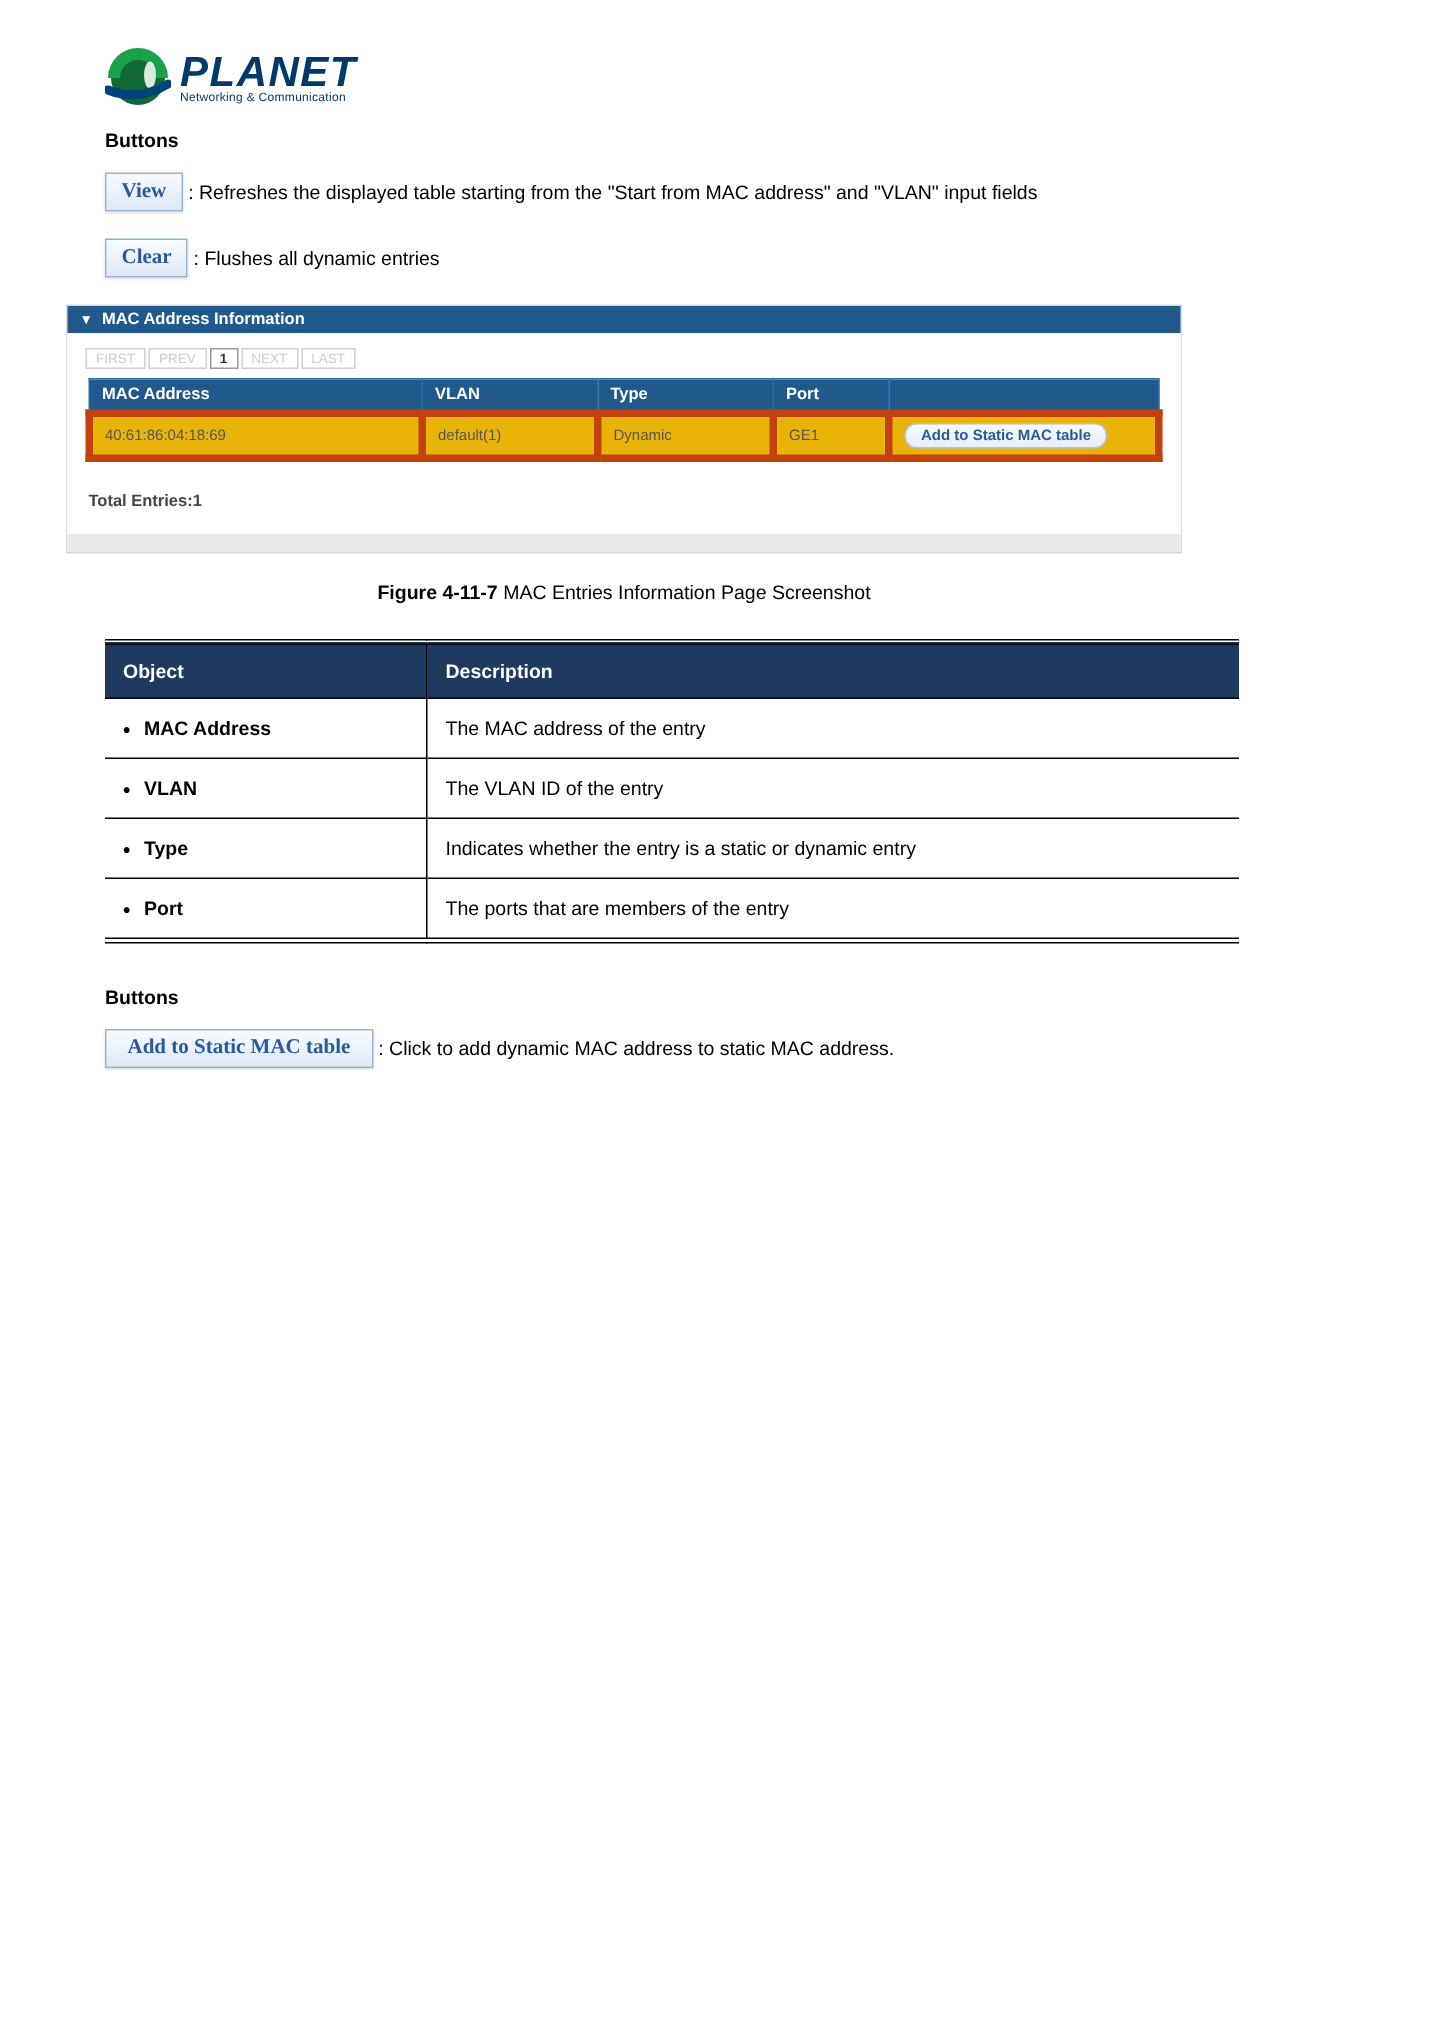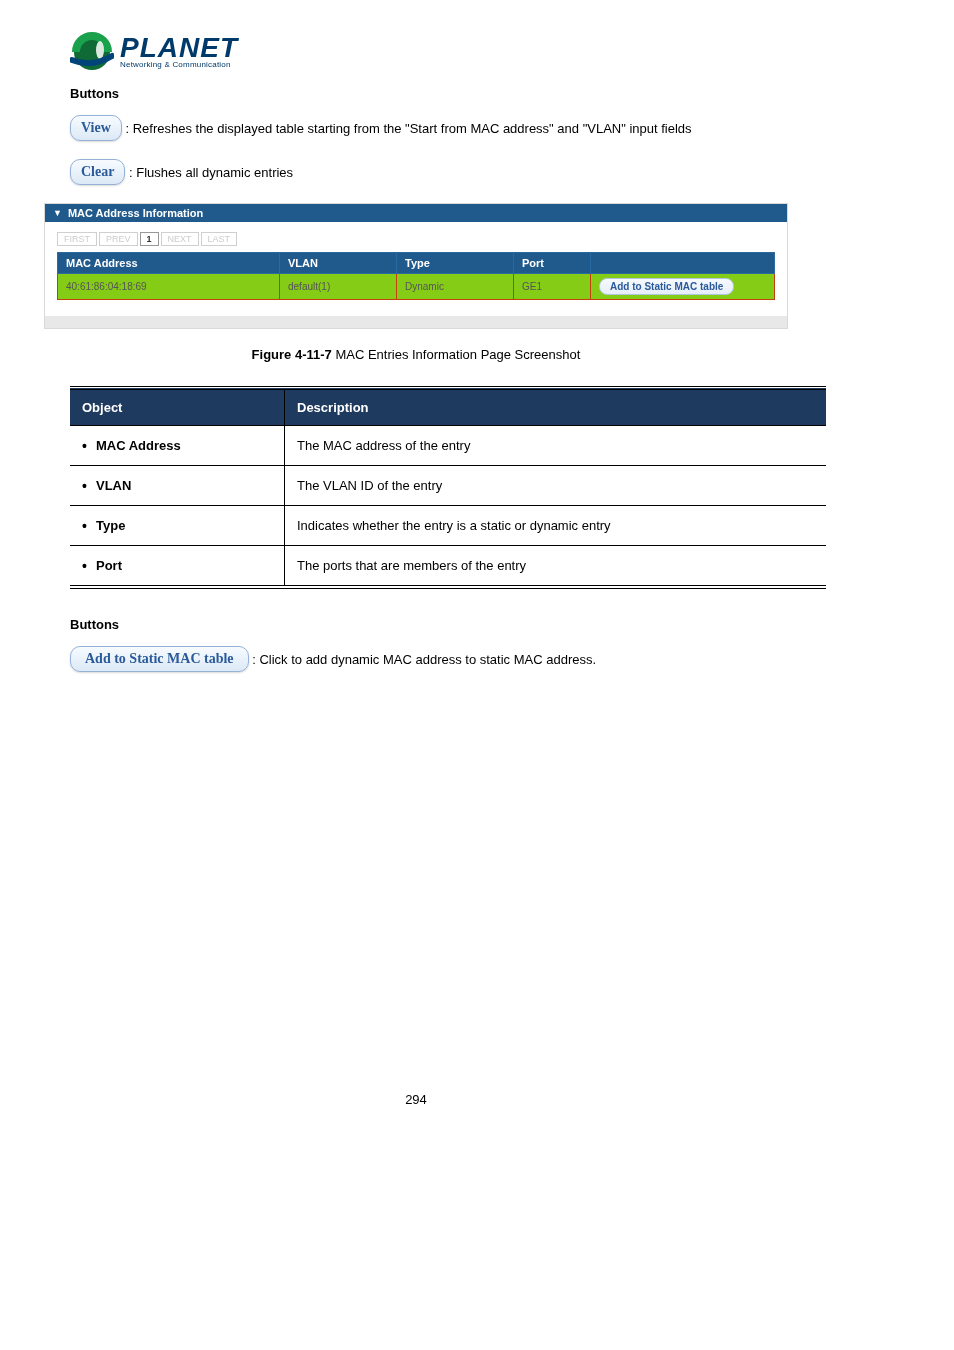--- a/index.html
+++ b/index.html
@@ -48,21 +48,21 @@
   .btn-img {
     display: inline-block;
     vertical-align: middle;
     border: 1px solid #95b2d6;
     background: linear-gradient(#f7fbff, #dce9f6);
     color: #2a5a9a;
     font-family: "Comic Sans MS", "Segoe Script", cursive;
     font-weight: bold;
     font-size: 14px;
     padding: 4px 10px;
-    border-radius: 10px;
+    border-radius: 0;
     box-shadow: 0 1px 2px rgba(0,0,0,0.15);
   }
   .btn-wide {
     font-family: "Comic Sans MS", "Segoe Script", cursive;
     padding: 4px 14px;
   }
   .btn-line {
     margin-bottom: 18px;
   }
   .btn-desc {
@@ -124,25 +124,25 @@
   }
   .mac-table th {
     background: #205a8d;
     color: #fff;
     text-align: left;
     padding: 4px 8px;
     border: 1px solid #2a6aa0;
     font-weight: bold;
   }
   .mac-table td {
-    border: 1px solid #c2410c;
+    border: 5px solid #c2410c;
     padding: 4px 8px;
     color: #555;
     font-size: 10px;
-    background: #84cc16;
+    background: #eab308;
   }
   .mac-table .action-cell {
     color: #2a5a9a;
   }
   .static-btn {
     display: inline-block;
     border: 1px solid #b0c4df;
     background: linear-gradient(#f6fafe, #e6eef8);
     color: #2a5a9a;
     font-size: 10px;
@@ -268,20 +268,21 @@
             <td>default(1)</td>
             <td>Dynamic</td>
             <td>GE1</td>
             <td class="action-cell">
               <span class="static-btn">Add to Static MAC table</span>
             </td>
           </tr>
         </tbody>
           </table>
 
+        <div class="total-entries">Total Entries:1</div>
       </div>
     </div>
   </div>
 
   <div class="figure-caption">
     <b>Figure 4-11-7</b><span> MAC Entries Information Page Screenshot</span>
   </div>
 
   <table class="desc-table">
     <tbody>
@@ -308,15 +309,14 @@
   </tbody>
     </table>
 
   <div class="section-heading" style="margin-top:28px">Buttons</div>
 
   <div class="btn-line">
     <span class="btn-img btn-wide">Add to Static MAC table</span>
     <span class="btn-desc">: Click to add dynamic MAC address to static MAC address.</span>
   </div>
 
-  <div class="page-num">294</div>
 
 </div>
 
 </body></html>

